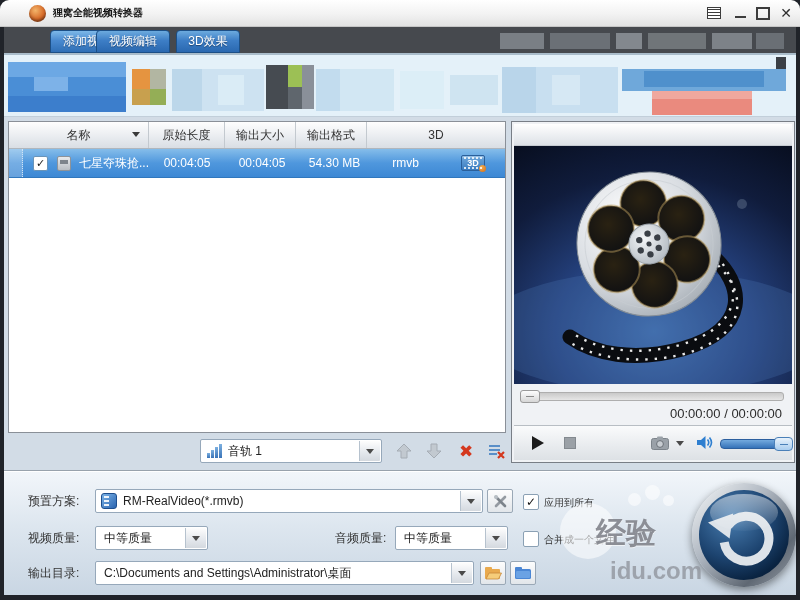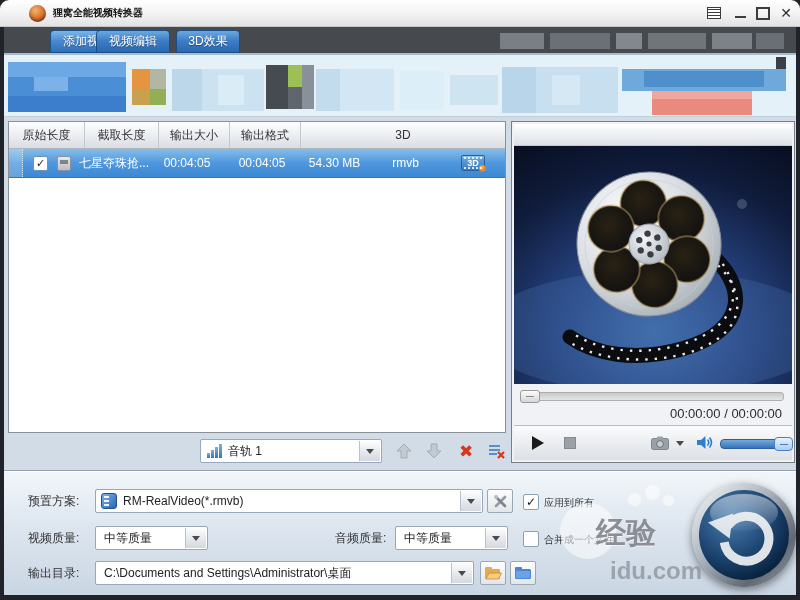--- a/index.html
+++ b/index.html
@@ -190,25 +190,26 @@
       <div class="censor-cell" style="left: 640px; top: 16px; width: 120px; height: 16px; background: rgb(79, 144, 204);"></div>
       <div class="censor-cell" style="left: 648px; top: 36px; width: 100px; height: 24px; background: rgb(234, 138, 126);"></div>
       <div class="censor-cell" style="left: 648px; top: 36px; width: 100px; height: 8px; background: rgb(240, 168, 158);"></div>
       <div class="censor-cell" style="left: 772px; top: 2px; width: 10px; height: 12px; background: rgb(58, 63, 69);"></div>
     </div>
 
   <div class="main">
 
     <div class="file-panel">
       <div class="thead">
+        <div class="th" style="width:140px">
+          <span>名称</span>
+          <div class="sort-arrow"></div>
+        </div>
         <div class="th" style="width:76px">
           <span>原始长度</span>
-        </div>
-        <div class="th" style="width:74px">
-          <span>截取长度</span>
         </div>
         <div class="th" style="width:71px">
           <span>输出大小</span>
         </div>
         <div class="th" style="width:71px">
           <span>输出格式</span>
         </div>
         <div class="th" style="flex:1;border-right:none">
           <span>3D</span>
         </div>

